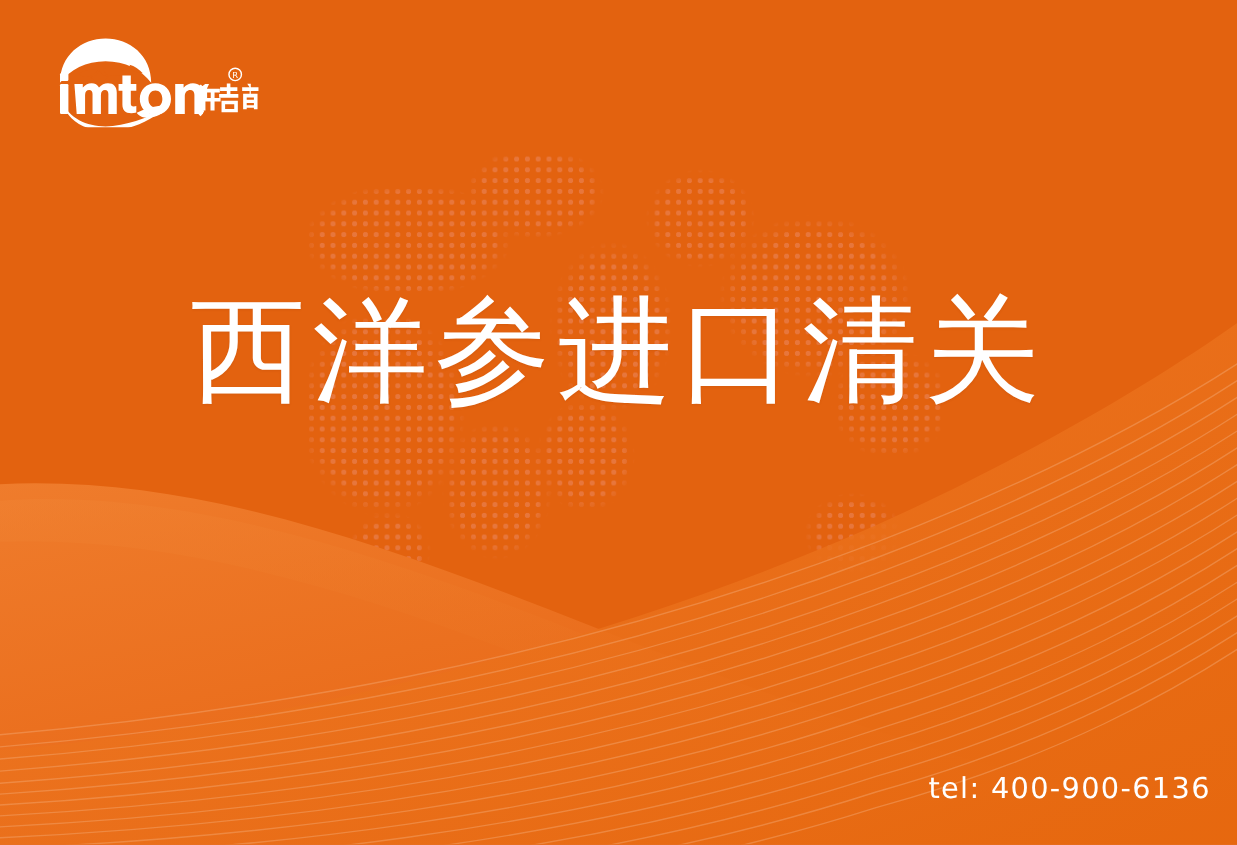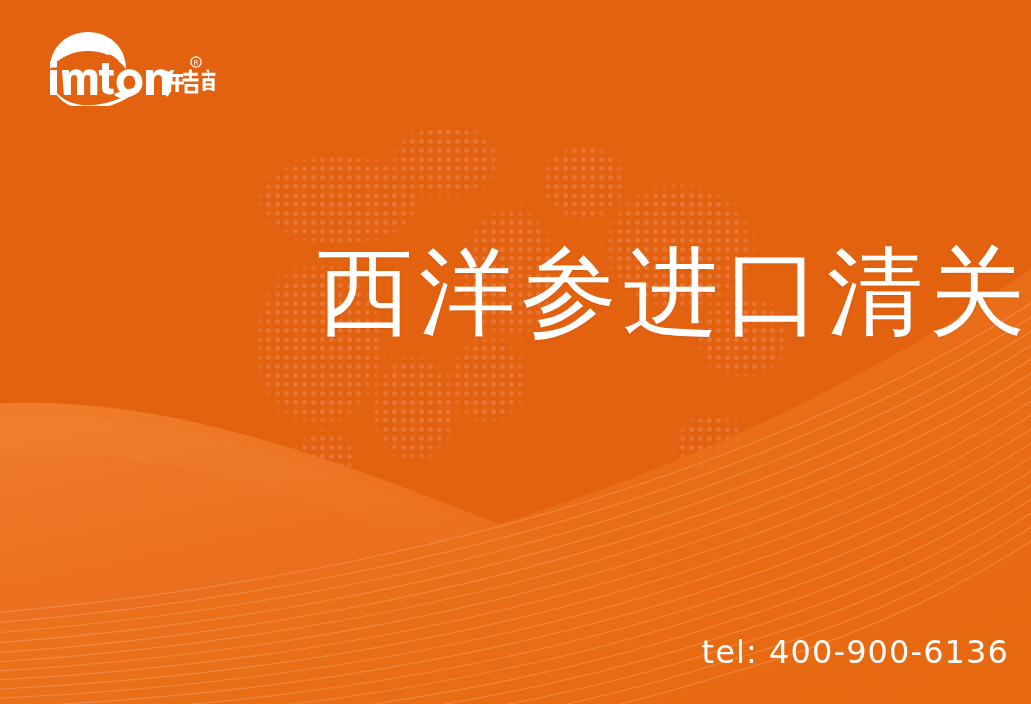--- a/index.html
+++ b/index.html
@@ -90,29 +90,29 @@
     text-align: center;
     color: #ffffff;
     font-family: "DejaVu Sans", "Liberation Sans", sans-serif;
     font-weight: 400;
     font-size: 96px;
     line-height: 128px;
     letter-spacing: 6px;
     white-space: nowrap;
     text-shadow: 0 1px 2px rgba(120,48,0,.13);
   }
-  .headline .line { display: block; text-align: right; }
+  .headline .line { display: block; }
 
   
   .tel {
     position: absolute;
     right: 22px;
     bottom: 33px;
     color: #ffffff;
-    font-size: 32px;
+    font-size: 24px;
     letter-spacing: 1.1px;
     font-family: "DejaVu Sans", "Liberation Sans", sans-serif;
     white-space: nowrap;
   }
 </style>
 </head>
 <body>
 
 <div class="banner">
 

